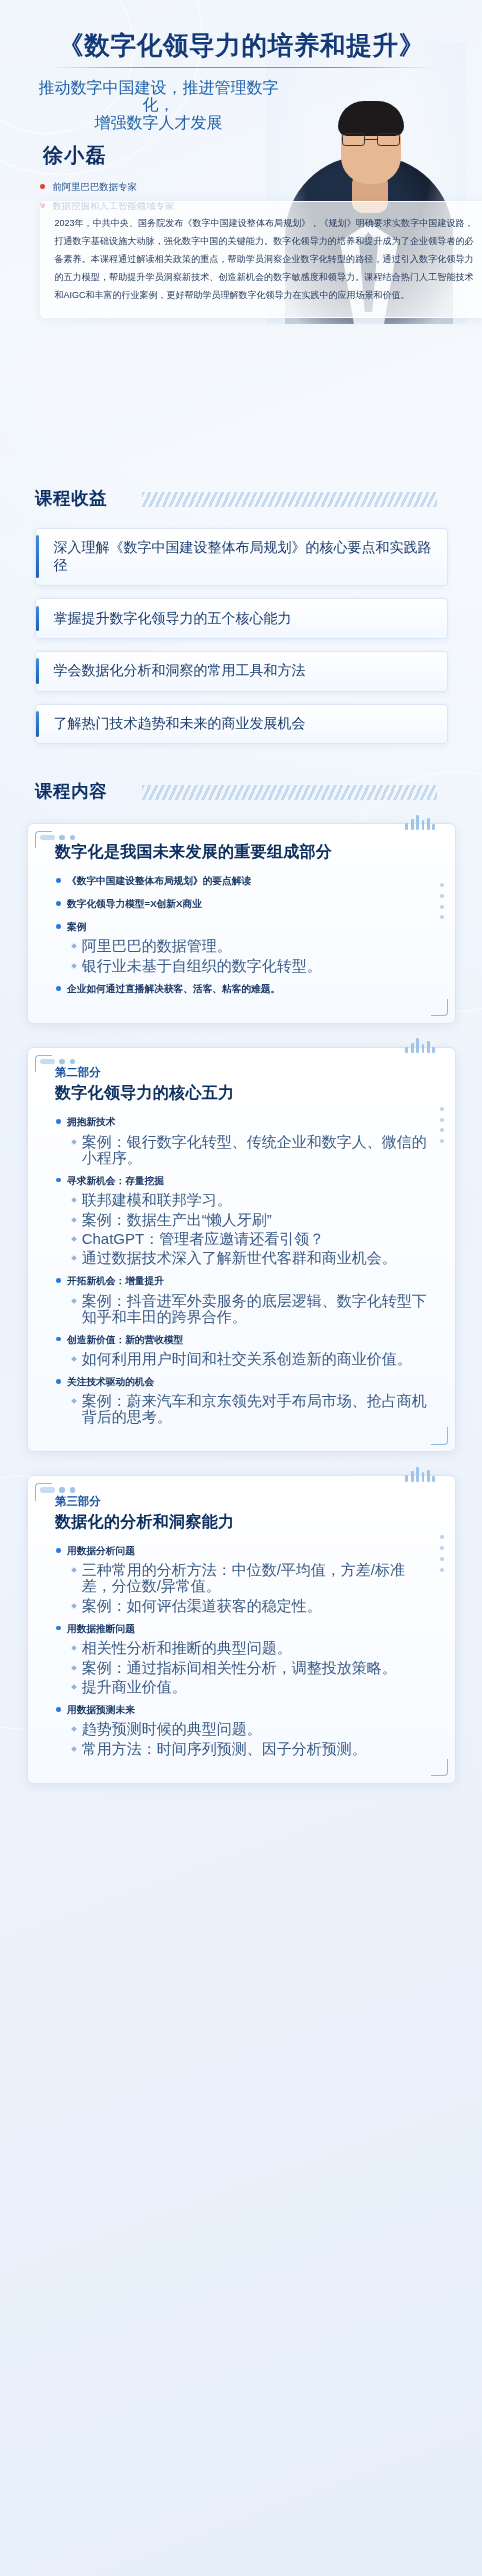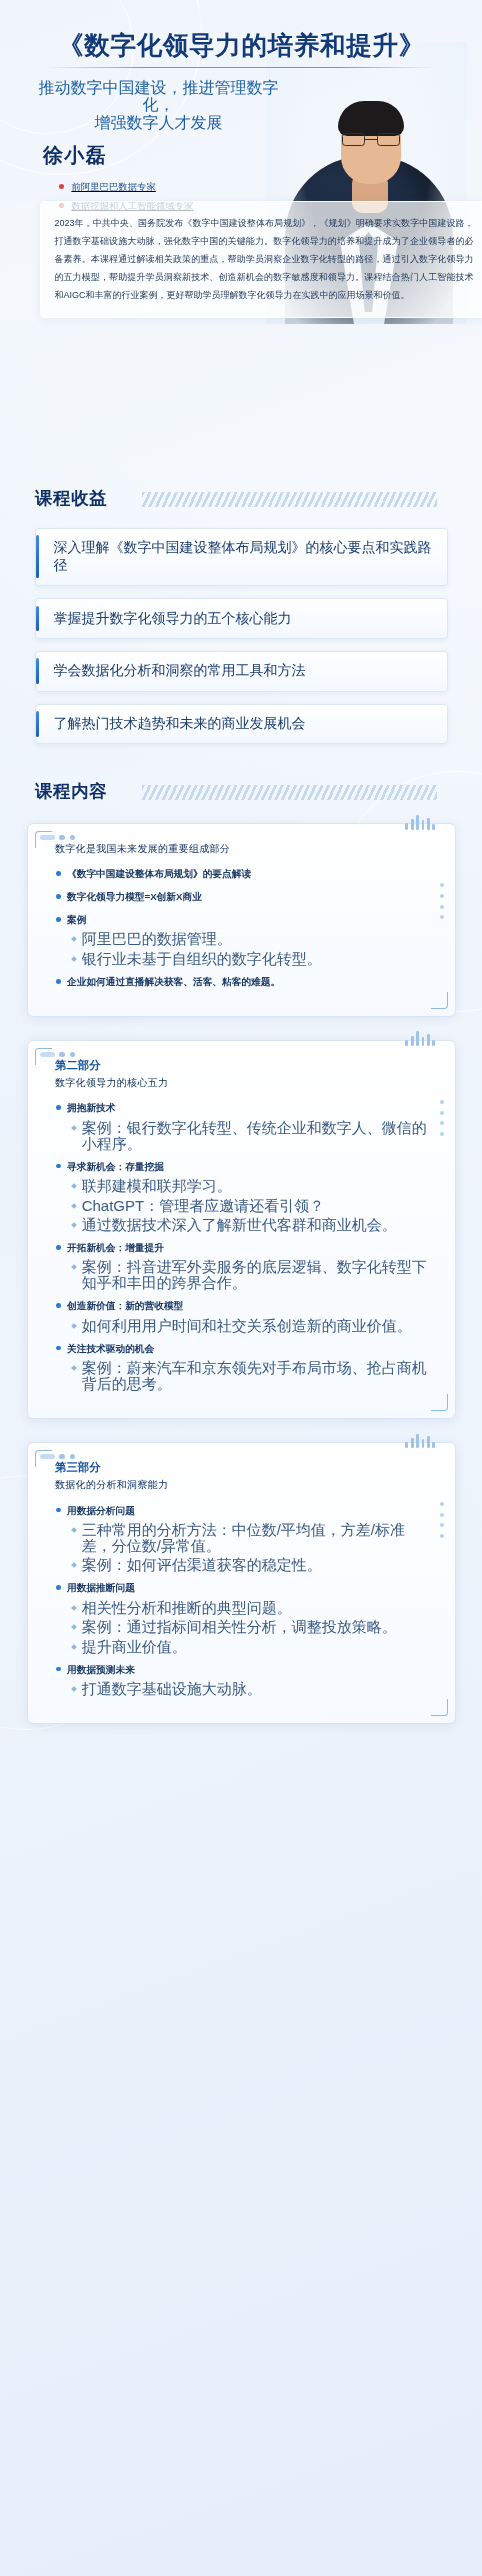--- a/index.html
+++ b/index.html
@@ -49,21 +49,21 @@
     color: #1d5fa8; font-size: 16px; line-height: 17.4px;
     text-align: center;
   }
   .hero-sub .l2 { display: block; }
 
   .speaker-name {
     position: absolute; top: 142px; left: 43px;
     font-size: 20px; font-weight: bold; color: #0f2f63;
     letter-spacing: 1.3px;
   }
-  .speaker-points { position: absolute; top: 177px; left: 58px; width: 221px; text-decoration: underline; }
+  .speaker-points { position: absolute; top: 177px; left: 39px; width: 221px; }
   .speaker-points li {
     list-style: none; position: relative; padding-left: 13.4px;
     color: #1b4b86; font-size: 9.4px; line-height: 19px;
   }
   .speaker-points li::before {
     content: ""; position: absolute; left: 1.3px; top: 7.4px;
     width: 4.7px; height: 4.7px; border-radius: 50%; background: #d8453c;
   }
 
   
@@ -174,21 +174,21 @@
   .card-dots span.wide { width: 14.8px; border-radius: 2.7px; background: #c6dcf2; }
   .side-dots { position: absolute; right: 10.7px; top: 59px; display: flex; flex-direction: column; gap: 6.7px; }
   .side-dots span { width: 4px; height: 4px; border-radius: 50%; background: #b9d3ee; display: block; }
   .bar-deco { position: absolute; right: 20px; top: -9.4px; display: flex; gap: 2.7px; align-items: flex-end; }
   .bar-deco i { display: block; width: 2.7px; background: #9ec4ea; border-radius: 1.3px; }
 
   .card-part {
     font-size: 11.4px; font-weight: bold; color: #13509b; margin-bottom: 2.7px;
   }
   .card-heading {
-    font-size: 10px; font-weight: normal; color: #0d2f60; margin-bottom: 9.4px; letter-spacing: 0.3px;
+    font-size: 16px; font-weight: bold; color: #0d2f60; margin-bottom: 9.4px; letter-spacing: 0.3px;
   }
   .card ul { list-style: none; }
   .lvl1 > li {
     position: relative; padding-left: 12px; margin: 6px 0;
     font-size: 9.7px; line-height: 17px; color: #1c3a66; font-weight: bold;
   }
   .lvl1 > li::before {
     content: ""; position: absolute; left: 1.3px; top: 6px;
     width: 4.7px; height: 4.7px; border-radius: 50%; background: #2f7ad1;
   }
@@ -334,20 +334,21 @@
         <li>
           <span>拥抱新技术</span>
           <ul class="lvl2">
             <li>案例：银行数字化转型、传统企业和数字人、微信的小程序。</li>
           </ul>
         </li>
         <li>
           <span>寻求新机会：存量挖掘</span>
           <ul class="lvl2">
             <li>联邦建模和联邦学习。</li>
+            <li>案例：数据生产出“懒人牙刷”</li>
             <li>ChatGPT：管理者应邀请还看引领？</li>
             <li>通过数据技术深入了解新世代客群和商业机会。</li>
           </ul>
         </li>
         <li>
           <span>开拓新机会：增量提升</span>
           <ul class="lvl2">
             <li>案例：抖音进军外卖服务的底层逻辑、数字化转型下知乎和丰田的跨界合作。</li>
           </ul>
         </li>
@@ -403,21 +404,22 @@
           <span>用数据推断问题</span>
           <ul class="lvl2">
             <li>相关性分析和推断的典型问题。</li>
             <li>案例：通过指标间相关性分析，调整投放策略。</li>
             <li>提升商业价值。</li>
           </ul>
         </li>
         <li>
           <span>用数据预测未来</span>
           <ul class="lvl2">
-            <li>打通数字基础设施大动脉。</li>
+            <li>趋势预测时候的典型问题。</li>
+            <li>常用方法：时间序列预测、因子分析预测。</li>
           </ul>
         </li>
       </ul>
     </div>
   </div>
 
 </div>
 
 
 </body></html>

